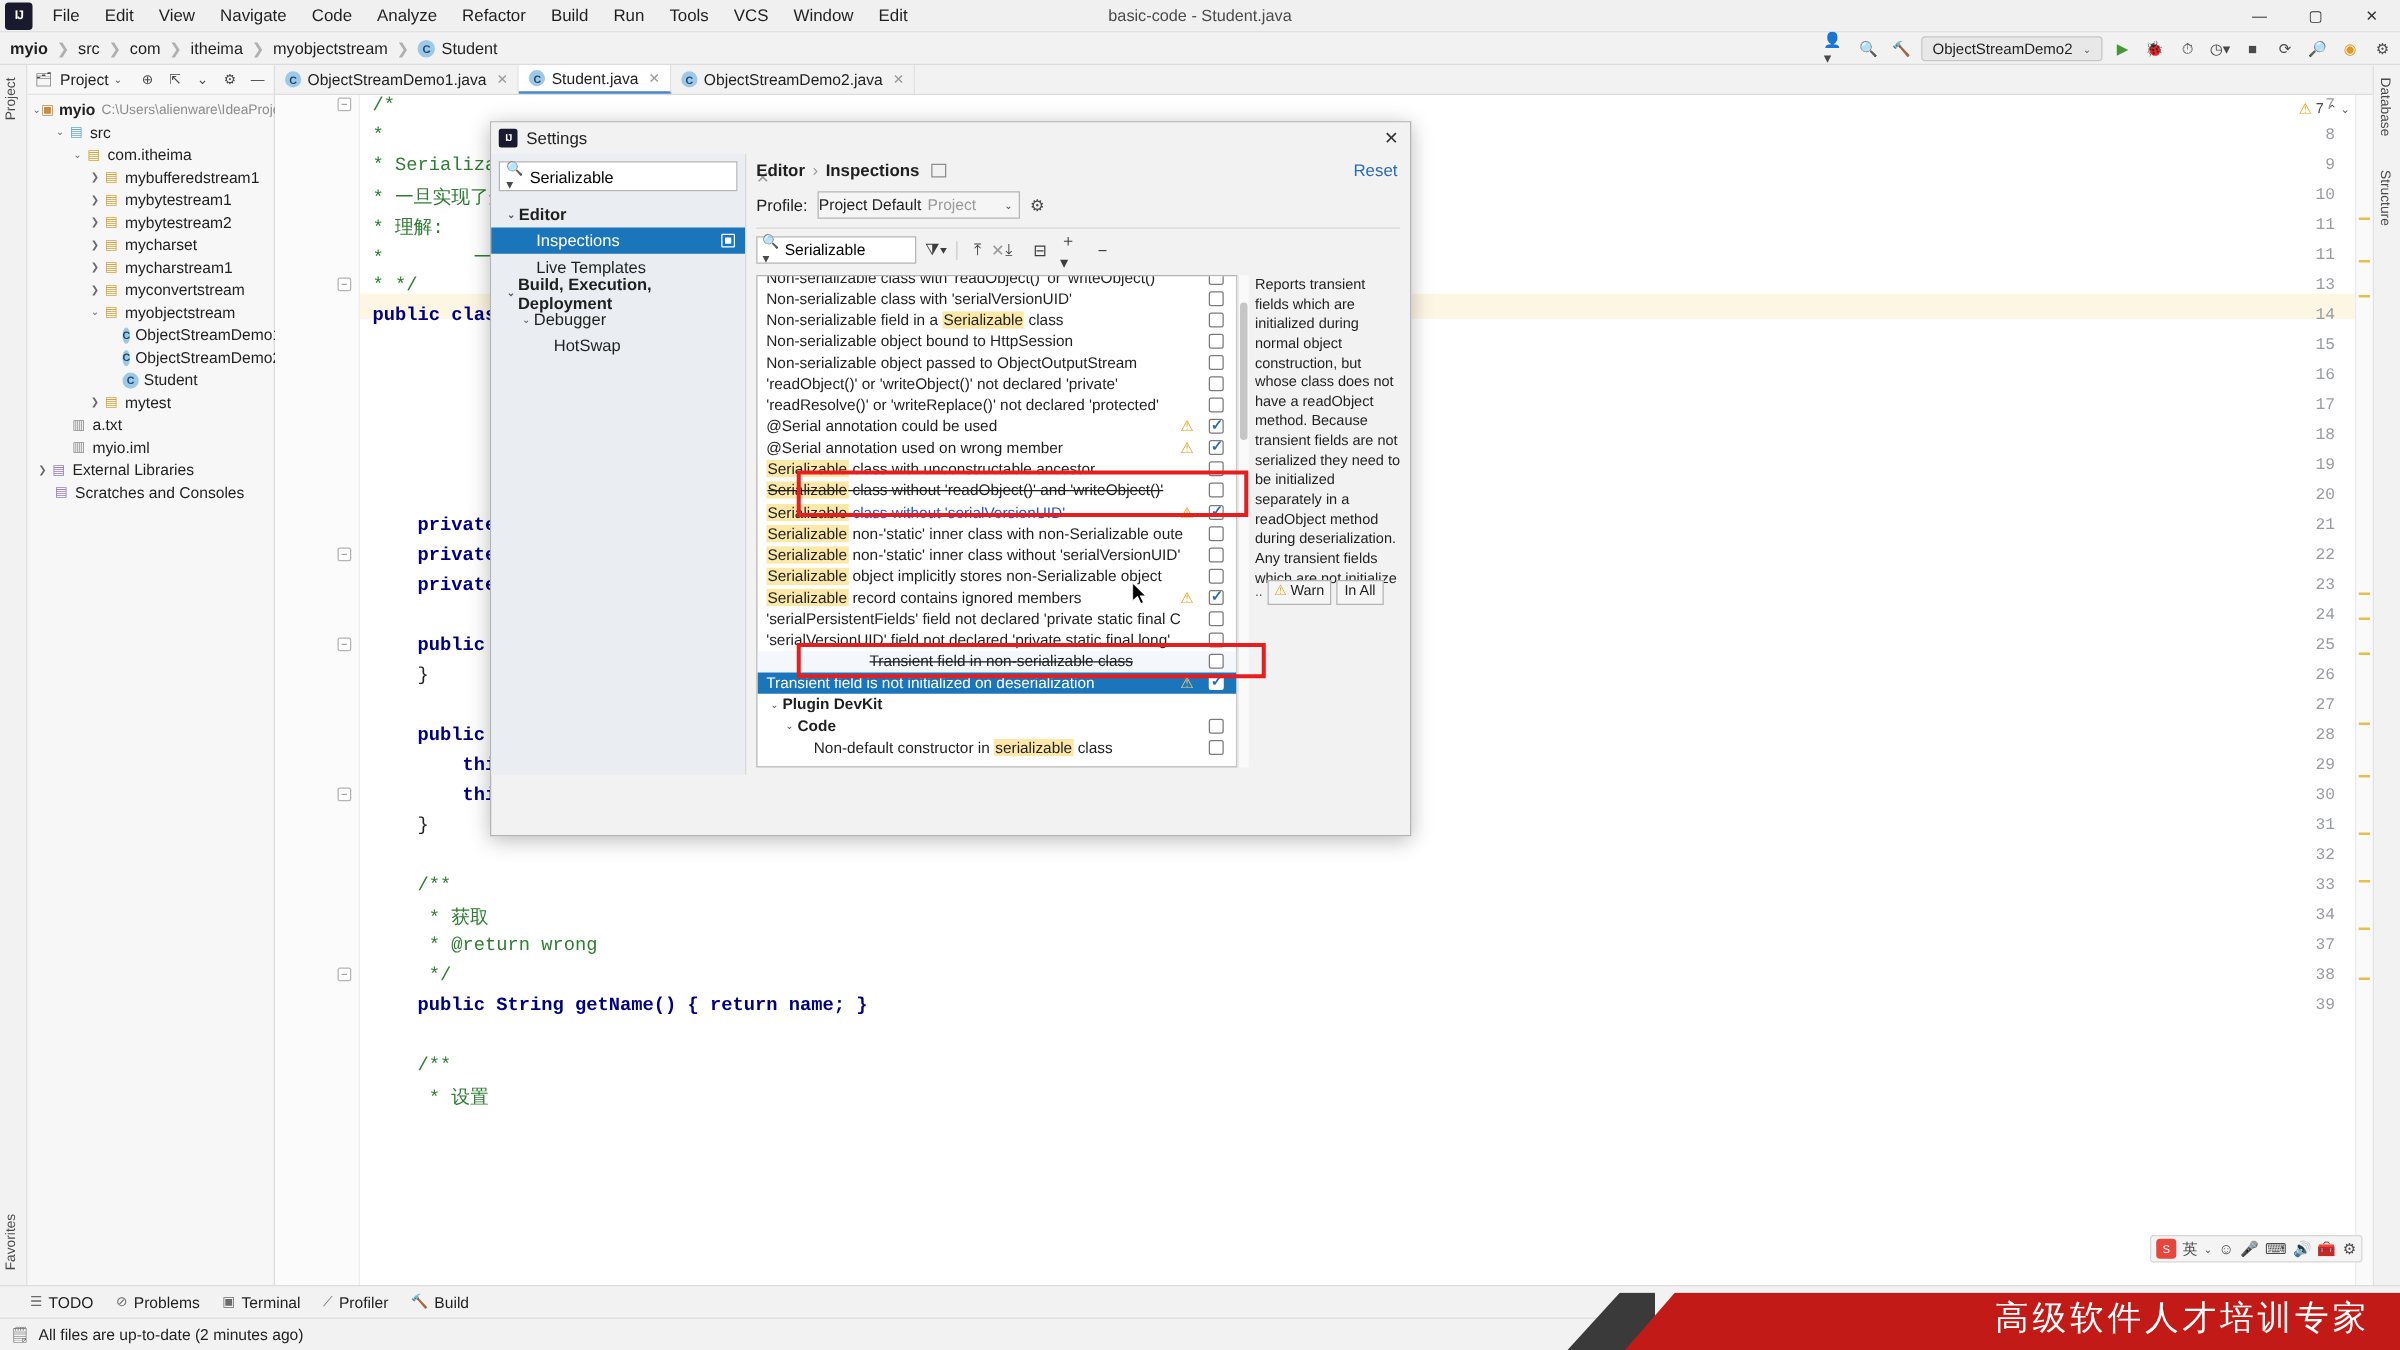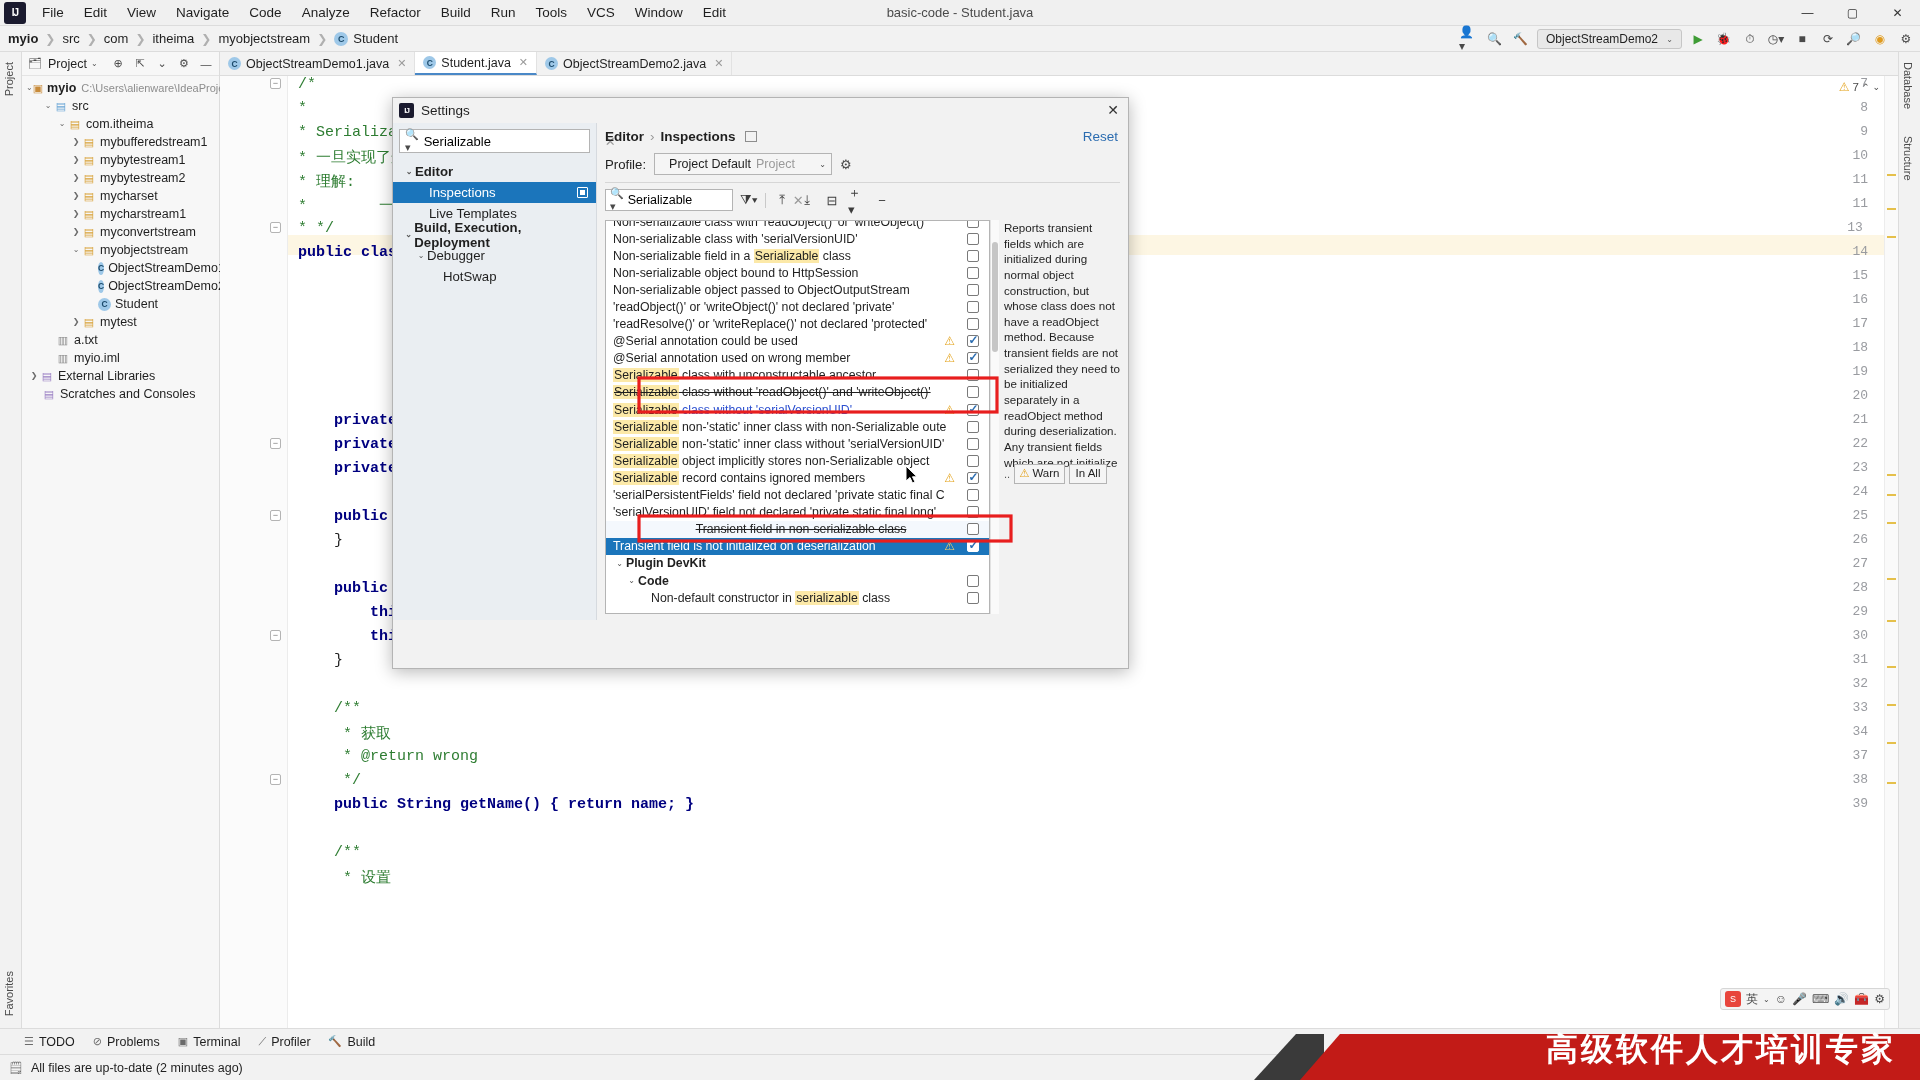--- a/index.html
+++ b/index.html
@@ -156,22 +156,22 @@
 
   .dlg-right { flex:1; padding:6px 8px 0 8px; position:relative; }
   .bc { display:flex; align-items:center; gap:6px; font-size:13.5px; margin-bottom:9px; }
   .bc b { font-weight:bold; }
   .bc .sep { color:#9a9a9a; }
   .bc .box { width:12px; height:11px; border:1px solid #8d8d8d; margin-left:3px; }
   .reset { position:absolute; right:10px; top:6px; color:#2b6cb0; font-size:13.5px; cursor:pointer;}
 
   .prof-row { display:flex; align-items:center; gap:8px; margin-bottom:7px; }
   .prof-lbl { font-size:13.2px; }
-  .prof-sel { width:178px; height:22px; background:#f5f5f5; border:1px solid #b4b4b4;
-              display:flex; align-items:center; padding:0 14px; font-size:12.5px; gap:5px;
+  .prof-sel { width:162px; height:22px; background:#f5f5f5; border:1px solid #b4b4b4;
+              display:flex; align-items:center; padding:0 0; font-size:12.5px; gap:5px;
               position:relative; }
   .prof-sel .gray { color:#9a9a9a; }
   .prof-sel .cv { position:absolute; right:5px; color:#4a4a4a; font-size:8px; }
   .gear { font-size:13px; color:#4a4a4a; }
   .hr { height:1px; background:#d6d6d6; margin:2px 0 6px 0; }
 
   .filter-row { display:flex; align-items:center; gap:7px; margin-bottom:5px; }
   .fsearch { width:128px; height:22px; background:#fff; border:1px solid #b4b4b4;
              display:flex; align-items:center; padding:0 4px; gap:4px; }
   .fsearch input { border:none; outline:none; font-size:12.5px; flex:1; background:transparent;
@@ -229,22 +229,22 @@
   .ime { position:absolute; right:30px; bottom:70px; height:22px; background:#f4f4f4;
          border:1px solid #d6d6d6; border-radius:3px; display:flex; align-items:center;
          padding:0 4px; gap:5px; font-size:12px; color:#4a4a4a; }
   .ime .sg { width:16px;height:16px;background:#e8453c;border-radius:3px;color:#fff;
              font-size:9px;display:flex;align-items:center;justify-content:center;}
 
   
   .banner { position:absolute; right:0; bottom:0; width:660px; height:50px; }
   .banner .red { position:absolute; right:0; bottom:0; width:620px; height:46px; background:#c21b17;
                  clip-path: polygon(40px 0, 100% 0, 100% 100%, 0 100%); }
-  .banner .txt { position:absolute; right:24px; bottom:8px; color:#fff; font-size:32px;
-                 font-weight:bold; letter-spacing:3px; font-family:"DejaVu Sans", sans-serif; }
+  .banner .txt { position:absolute; right:24px; bottom:8px; color:#fff; font-size:27px;
+                 font-weight:normal; letter-spacing:3px; font-family:"DejaVu Sans", sans-serif; }
   .banner .gray { position:absolute; right:596px; bottom:0; width:70px; height:46px;
                   background:#3a3a3a; clip-path: polygon(42px 0, 100% 0, 100% 100%, 0 100%); }
 </style>
 </head>
 <body>
 
 <div class="app">
 
   <div class="titlebar">
     <div class="ij-logo">IJ</div>
@@ -439,21 +439,21 @@
     <div class="hl-line" style="top:159px;"></div>
     <div class="gutter"></div>
 
     <div class="lineno" style="top:0px;">7</div>
     <div class="fold" style="top:2px;">−</div>
     <div class="lineno" style="top:24px;">8</div>
     <div class="lineno" style="top:48px;">9</div>
     <div class="lineno" style="top:72px;">10</div>
     <div class="lineno" style="top:96px;">11</div>
     <div class="lineno" style="top:120px;">11</div>
-    <div class="lineno" style="top:144px;text-align:center;">13</div>
+    <div class="lineno" style="top:144px;">13</div>
     <div class="fold" style="top:146px;">−</div>
     <div class="lineno" style="top:168px;">14</div>
     <div class="lineno" style="top:192px;">15</div>
     <div class="lineno" style="top:216px;">16</div>
     <div class="lineno" style="top:240px;">17</div>
     <div class="lineno" style="top:264px;">18</div>
     <div class="lineno" style="top:288px;">19</div>
     <div class="lineno" style="top:312px;">20</div>
     <div class="lineno" style="top:336px;">21</div>
     <div class="lineno" style="top:360px;">22</div>

